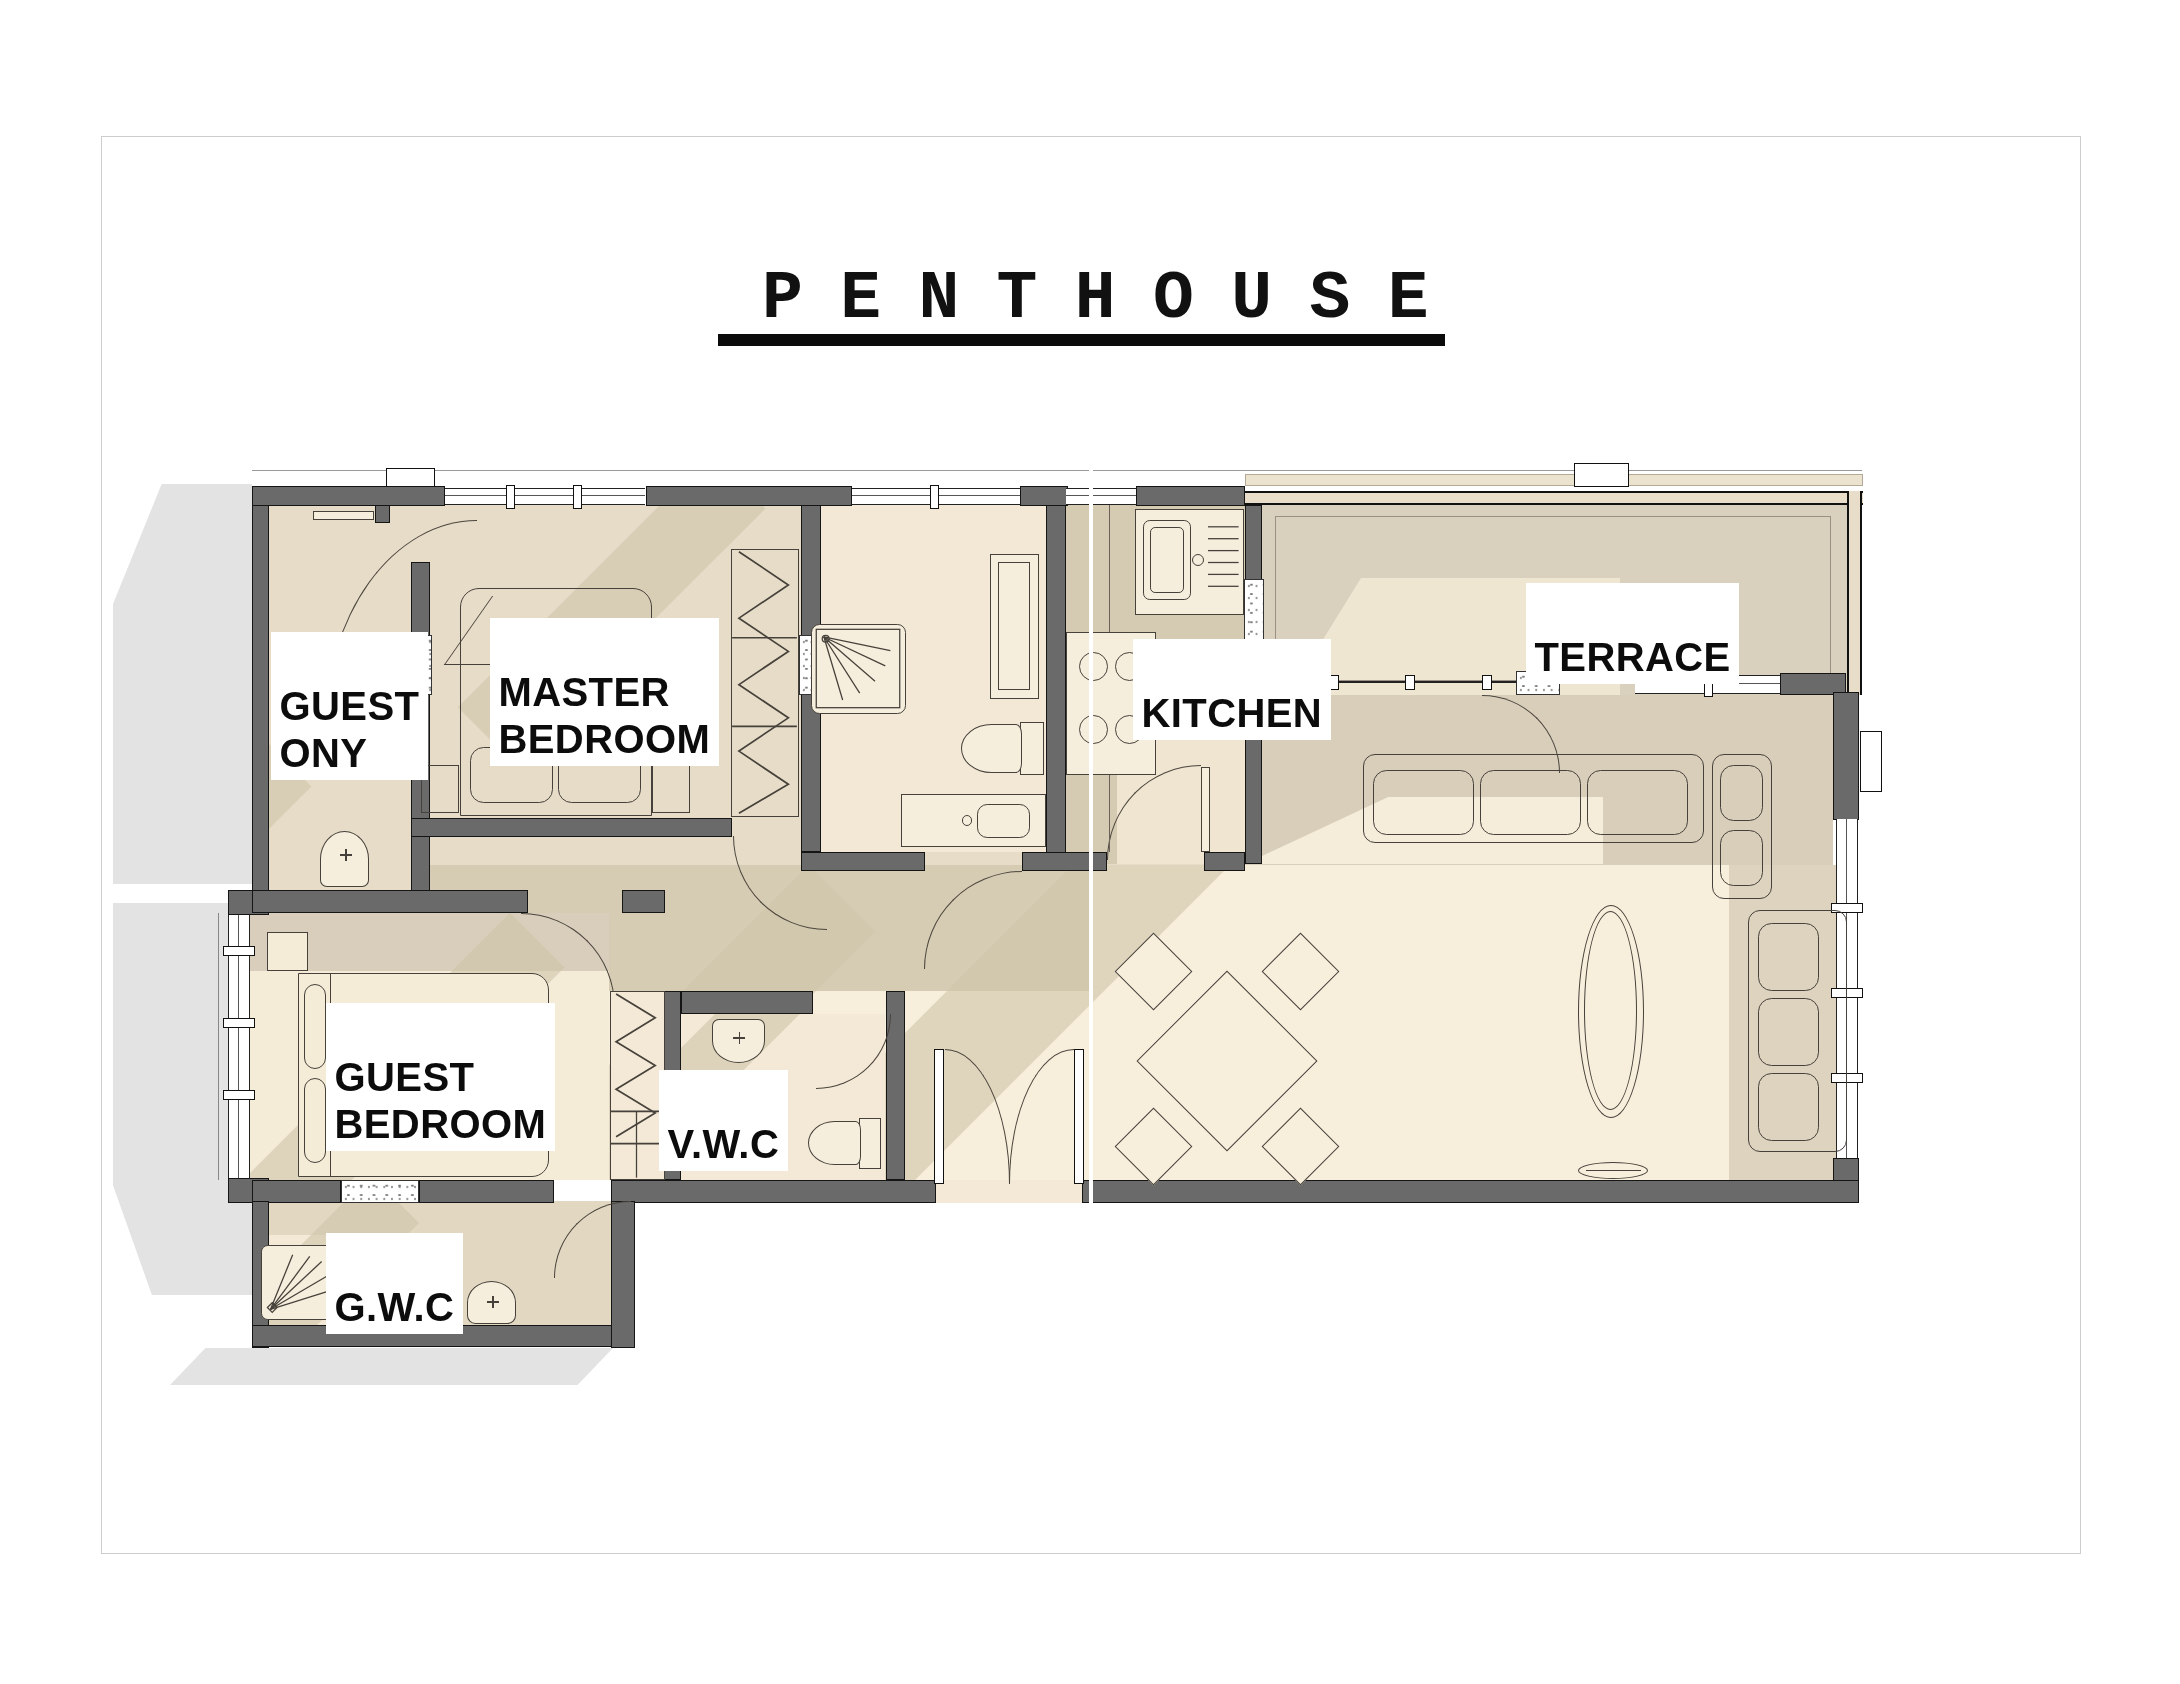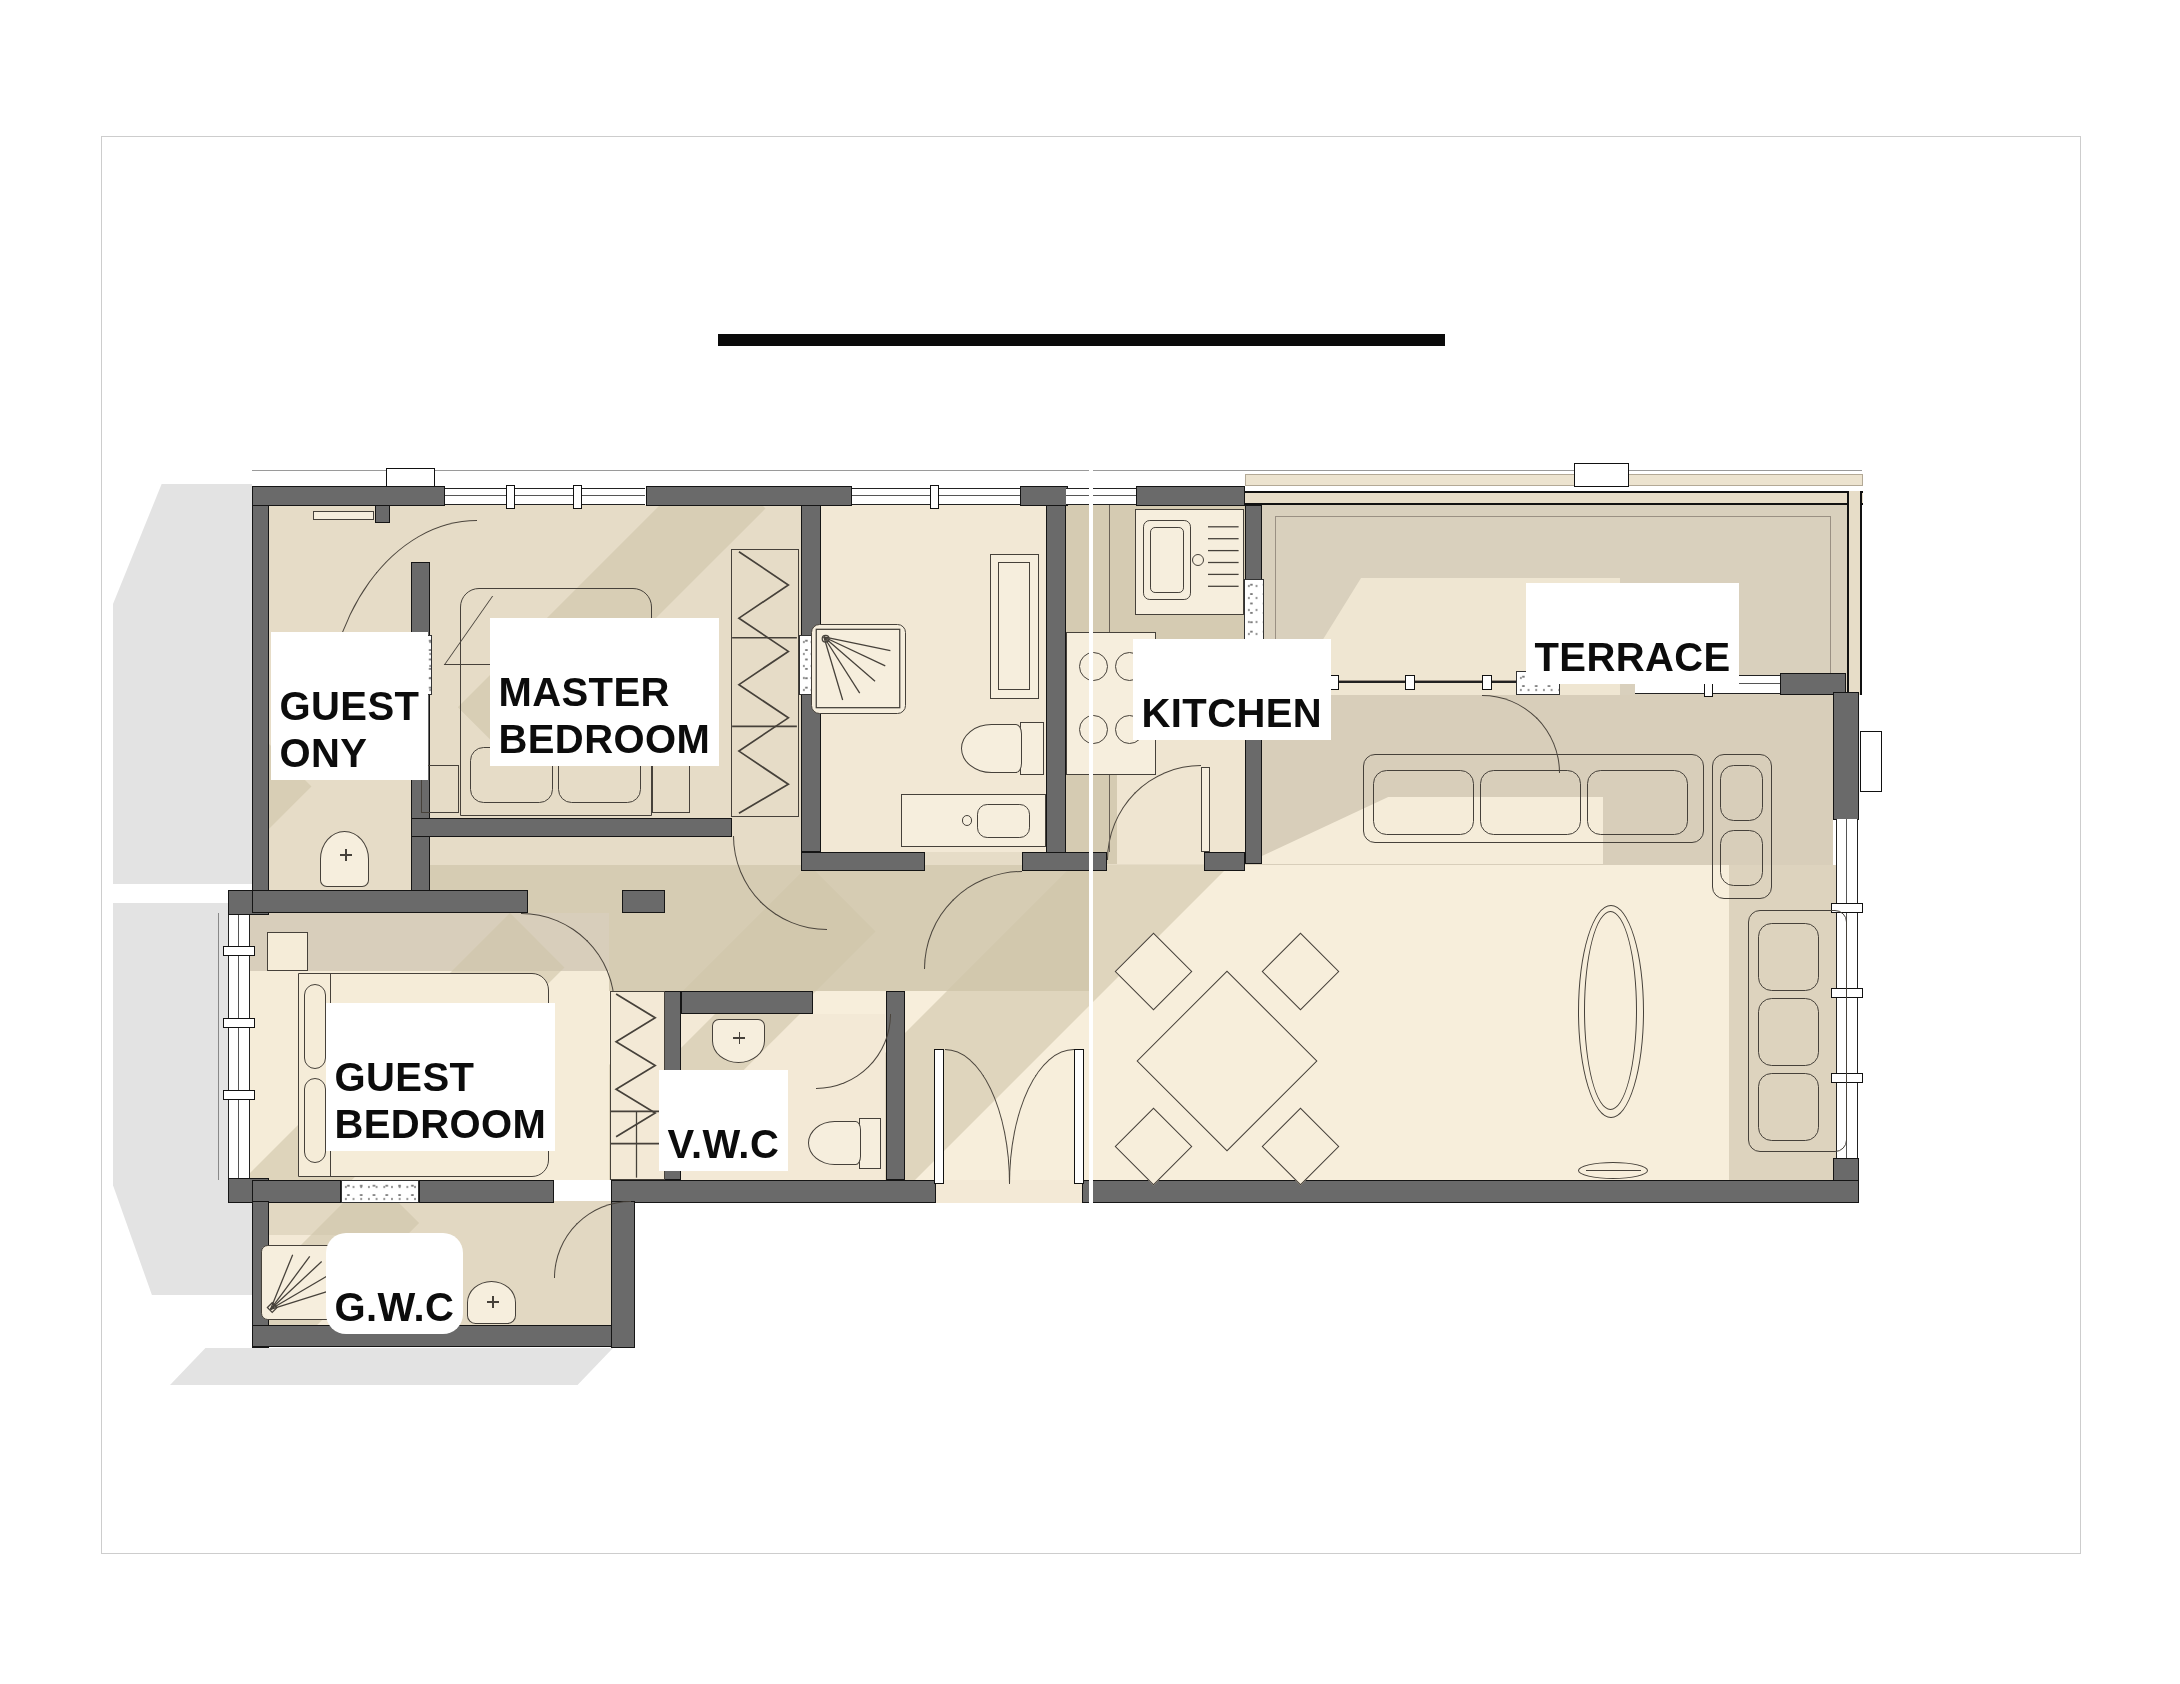--- a/index.html
+++ b/index.html
@@ -35,20 +35,21 @@
   .tick{position:absolute;background:#fff;border:1.7px solid #111;box-sizing:border-box;}
   .splitline{background:#fff;}
 </style>
 </head>
 <body>
 
 <div class="page" style="--wall:#6a6a6a;">
 
   <div class="abs frame" style="left:101px;top:136px;width:1978px;height:1416px;"></div>
 
+  <div class="abs title" style="left:762px;top:260px;">PENTHOUSE</div>
   <div class="abs underbar" style="left:718px;top:334px;width:727px;height:12px;"></div>
 
   <div class="abs outshadow" style="left:113px;top:484px;width:139px;height:400px;clip-path:polygon(35% 0,100% 0,100% 100%,0 100%,0 30%);"></div>
   <div class="abs outshadow" style="left:113px;top:903px;width:139px;height:392px;clip-path:polygon(0 0,100% 0,100% 100%,28% 100%,0 72%);"></div>
   <div class="abs outshadow" style="left:170px;top:1348px;width:443px;height:37px;clip-path:polygon(8% 0,100% 0,92% 100%,0 100%);"></div>
 
   <div class="abs" style="left:252px;top:470px;width:1610px;height:0;border-top:1.7px solid #9a9a9a;"></div>
   <div class="abs" style="left:1245px;top:474px;width:618px;height:12px;background:#ece3cf;border:0.9px solid #b3a996;box-sizing:border-box;"></div>
   <div class="abs post" style="left:386px;top:468px;width:49px;height:19.6px;"></div>
   <div class="abs post" style="left:1574px;top:463px;width:55px;height:24px;"></div>
@@ -335,20 +336,20 @@
   </div>
   <div class="abs rlabel" style="left:1526px;top:583px;">
     <span>TERRACE</span>
   </div>
   <div class="abs rlabel" style="left:326px;top:1003px;">
     <span>GUEST</span><br><span>BEDROOM</span>
   </div>
   <div class="abs rlabel" style="left:659px;top:1070px;">
     <span>V.W.C</span>
   </div>
-  <div class="abs rlabel" style="left:326px;top:1233px;border-radius:20px;">
+  <div class="abs rlabel" style="left:326px;top:1233px;">
     <span>G.W.C</span>
   </div>
 
   <div class="abs splitline" style="left:1089px;top:460px;width:4.3px;height:916px;"></div>
 
 </div>
 
 
 </body></html>

